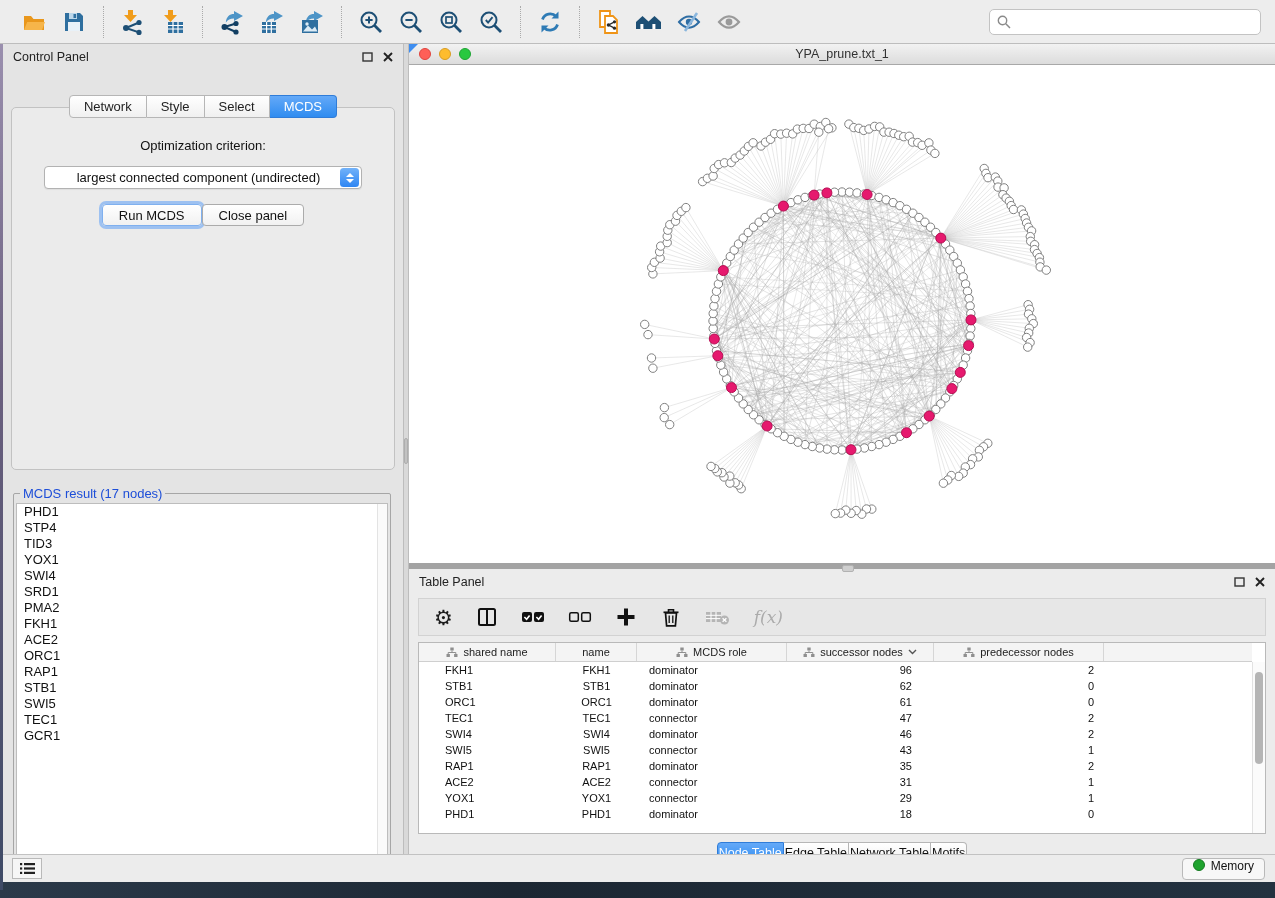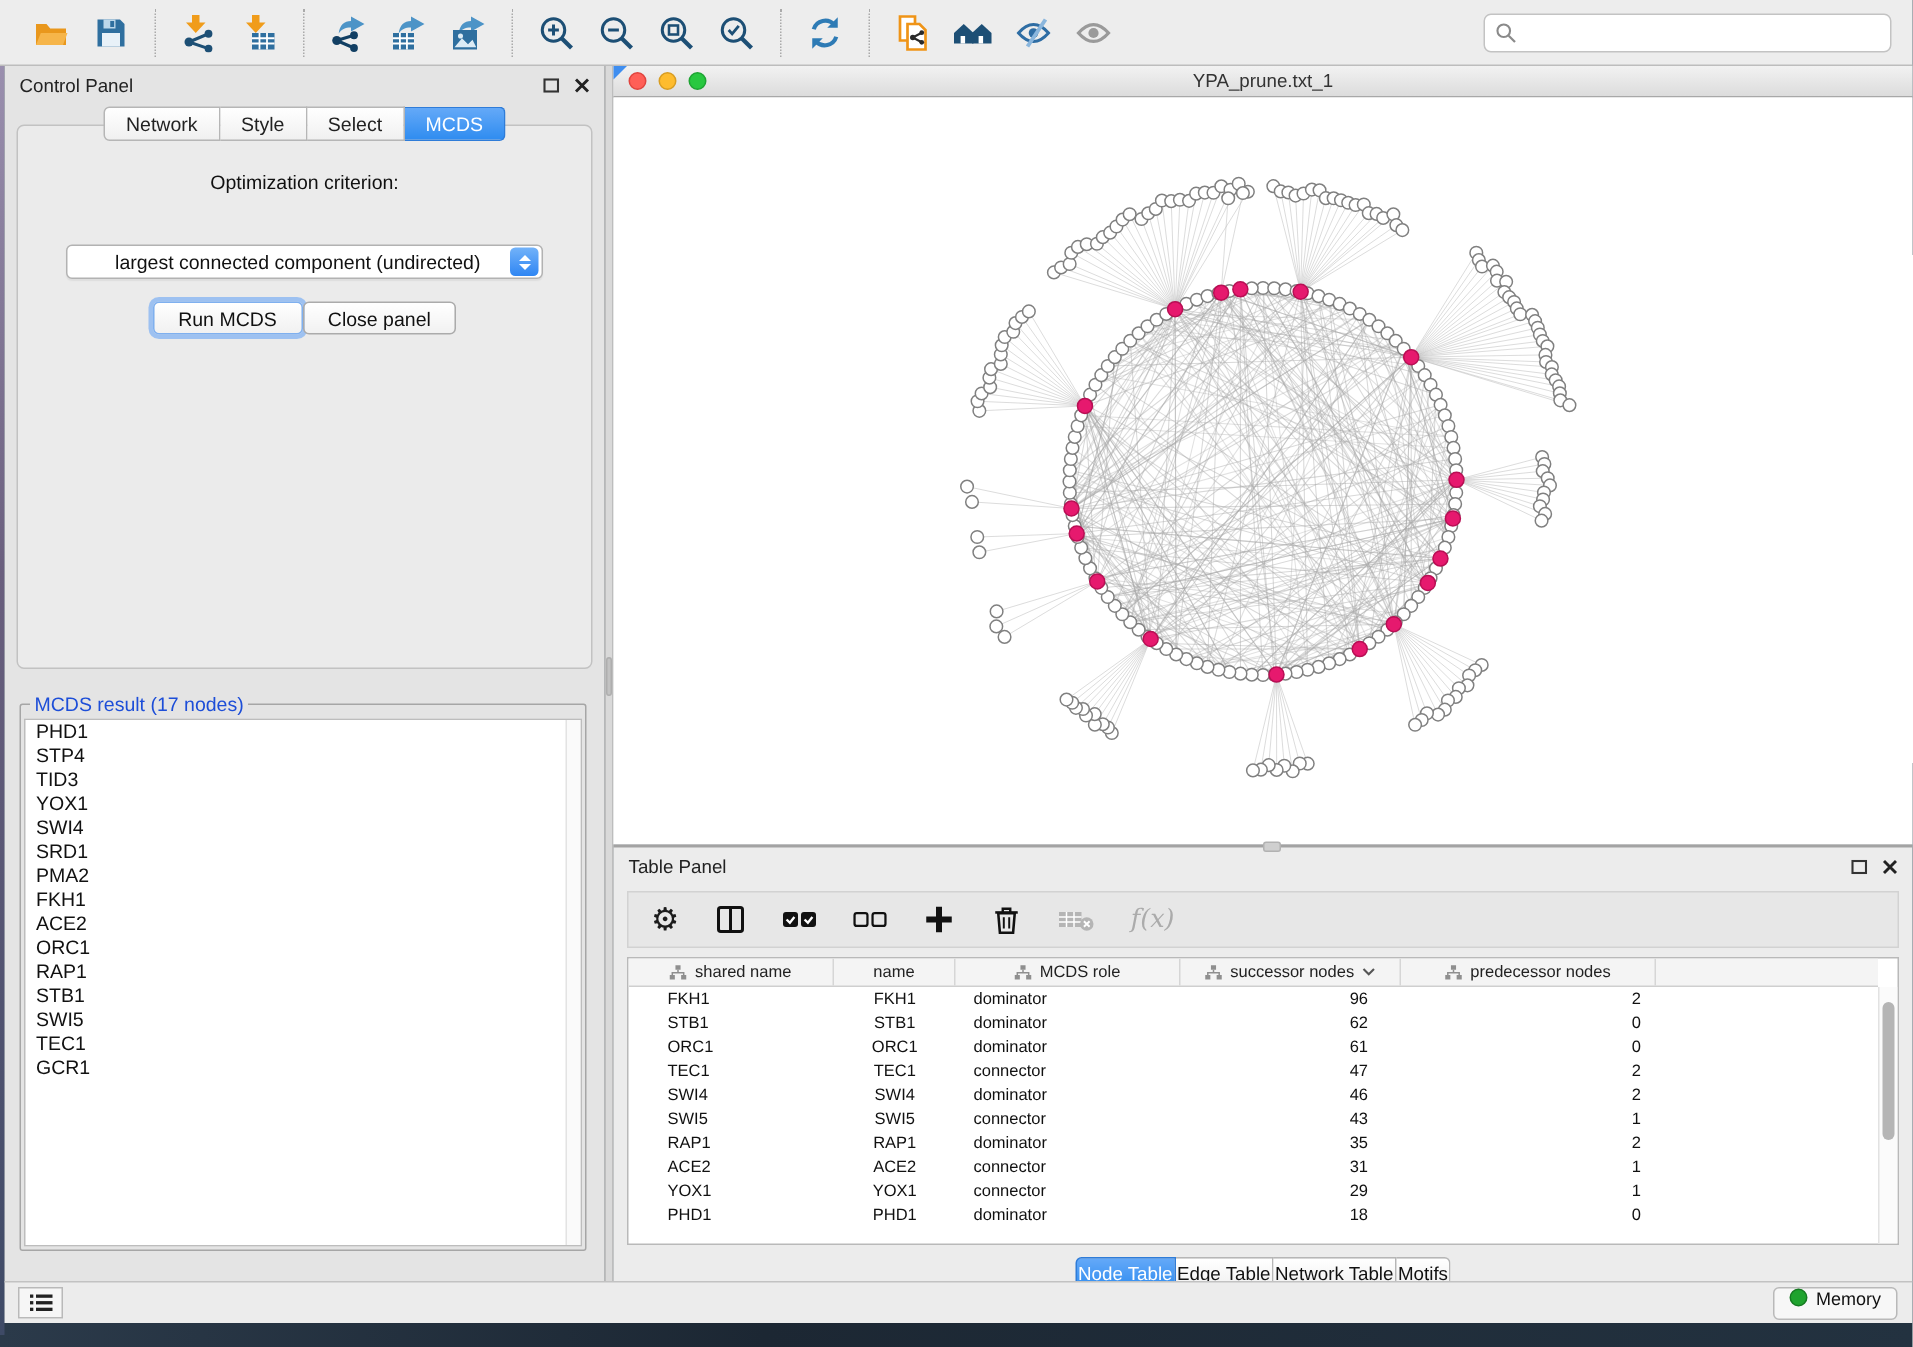--- a/index.html
+++ b/index.html
@@ -25,30 +25,30 @@
   .search-box input{border:none;outline:none;flex:1;font-size:12px;margin-left:5px;
     font-family:"Liberation Sans",sans-serif;background:transparent;}
 
   
   .control-panel{position:absolute;left:3px;top:44px;width:400px;bottom:36px;background:#e4e4e4;overflow:hidden;}
   .cp-header{height:25px;display:flex;align-items:center;padding:0 10px;}
   .cp-title{font-size:12.5px;color:#222;}
   .win-icons{margin-left:auto;display:flex;align-items:center;gap:10px;}
   .cp-tabs{display:flex;justify-content:center;position:relative;z-index:2;margin-top:2px;}
   .cp-tab{padding:3px 14px;font-size:13px;background:linear-gradient(#ffffff,#f0f0f0);
-    border:1px solid #b6b6b6;border-left-width:0;color:#222;cursor:default;}
+    border:1px solid #b6b6b6;border-left-width:0;color:#222;cursor:default;margin-top:24px;}
   .cp-tab.first{border-left-width:1px;border-radius:4px 0 0 4px;}
   .cp-tab.last{border-radius:0 4px 4px 0;}
   .cp-tab.active{background:linear-gradient(#64a9f8,#2f8cf0);color:#fff;border-color:#2f7cd8;}
   .tabpane{margin:-11px 8px 0;border:1px solid #c2c2c2;border-radius:5px;background:#ebebeb;
     height:363px;padding-top:30px;position:relative;z-index:1;}
   .opt-label{text-align:center;font-size:13px;color:#111;}
   .select-row{display:flex;justify-content:center;margin-top:13px;}
   .mac-select{width:318px;height:23px;background:#fff;border:1px solid #b2b2b2;border-radius:4px;
-    display:flex;align-items:center;padding:0 2px 0 12px;box-shadow:0 1px 1px rgba(0,0,0,.06);margin-top:21px;}
+    display:flex;align-items:center;padding:0 2px 0 12px;box-shadow:0 1px 1px rgba(0,0,0,.06);}
   .mac-select .val{flex:1;font-size:13px;color:#111;text-align:center;}
   .stepper{width:19px;height:19px;border-radius:3.5px;background:linear-gradient(#72b2f9,#2f86f3);
     display:flex;flex-direction:column;align-items:center;justify-content:center;gap:2px;}
   .tri-up{width:0;height:0;border-left:4px solid transparent;border-right:4px solid transparent;border-bottom:4px solid #fff;}
   .tri-down{width:0;height:0;border-left:4px solid transparent;border-right:4px solid transparent;border-top:4px solid #fff;}
   .btn-row{display:flex;justify-content:center;gap:0;margin-top:15px;}
   .mac-btn{height:22px;padding:0 16px;font-size:13px;color:#111;background:linear-gradient(#ffffff,#f1f1f1);
     border:1px solid #ababab;border-radius:4px;font-family:"Liberation Sans",sans-serif;}
   .mac-btn.focused{box-shadow:0 0 0 3px rgba(115,170,245,.65);border-color:#7fb0ef;}
   fieldset.result{margin:16px 12px 0 10px;border:1px solid #a6a6a6;border-radius:2px;padding:2px;}
@@ -71,21 +71,21 @@
   .corner-accent{position:absolute;left:0;top:0;width:0;height:0;
     border-top:9px solid #3f8ef0;border-right:9px solid transparent;}
   .lights{position:absolute;left:10px;top:4px;display:flex;gap:8px;}
   .light{width:12px;height:12px;border-radius:50%;}
   .light.red{background:#ff5f57;border:1px solid #e0443e;}
   .light.yellow{background:#febc2e;border:1px solid #d89d22;}
   .light.green{background:#28c840;border:1px solid #1ea433;}
   .net-canvas{position:absolute;left:0;top:21px;right:0;bottom:0;background:#fff;}
 
   
-  .table-panel{position:absolute;left:0;top:519px;right:0;bottom:0;background:#ececec;border-top:2px solid #a3a3a3;}
+  .table-panel{position:absolute;left:0;top:519px;right:0;bottom:0;background:#ececec;border-top:6px solid #a3a3a3;}
   .h-handle{position:absolute;left:50%;top:-4px;width:12px;height:7px;background:#cfcfcf;
     border:1px solid #b2b2b2;border-radius:2px;}
   .tp-title-row{height:25px;display:flex;align-items:center;padding:0 10px;}
   .tp-title{font-size:12.5px;color:#222;}
   .tp-toolbar{margin:4px 9px 0;height:38px;background:#e7e7e7;border:1px solid #d2d2d2;
     display:flex;align-items:center;padding:0 15px;gap:23px;}
   .tt-btn{display:flex;align-items:center;justify-content:center;height:28px;}
   .gear-glyph{font-size:21px;color:#1c1c1c;line-height:1;}
   .fx-glyph{font-family:"DejaVu Serif",serif;font-style:italic;font-size:17px;color:#ababab;}
   .tp-table{margin:6px 9px 0;height:192px;background:#fff;border:1px solid #b9b9b9;position:relative;overflow:hidden;}

